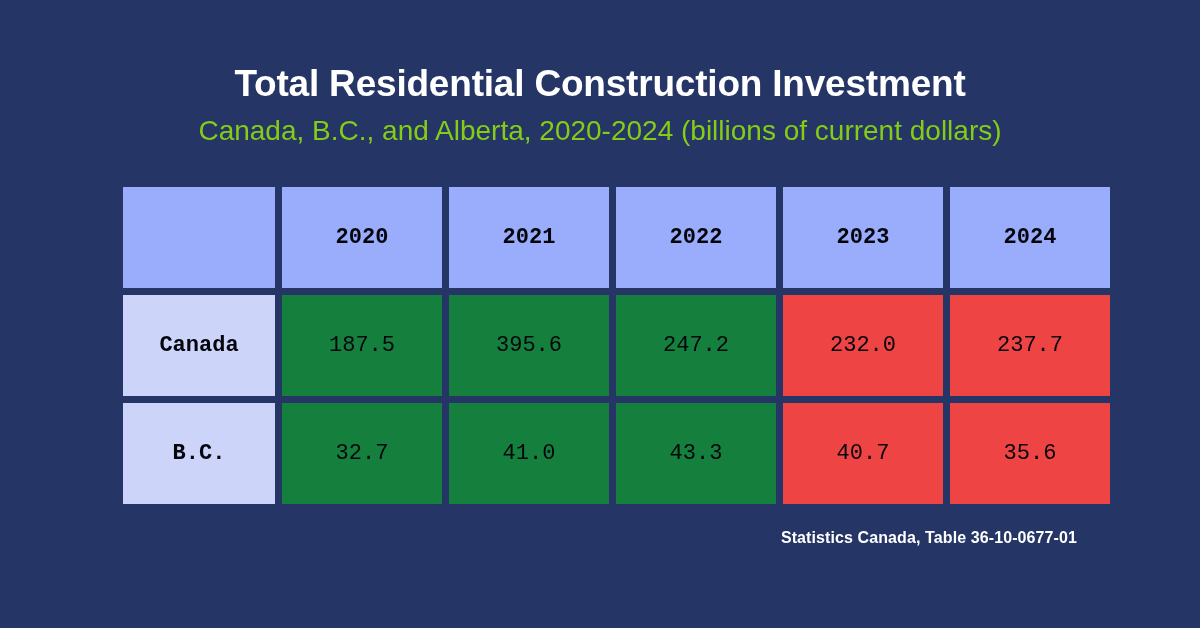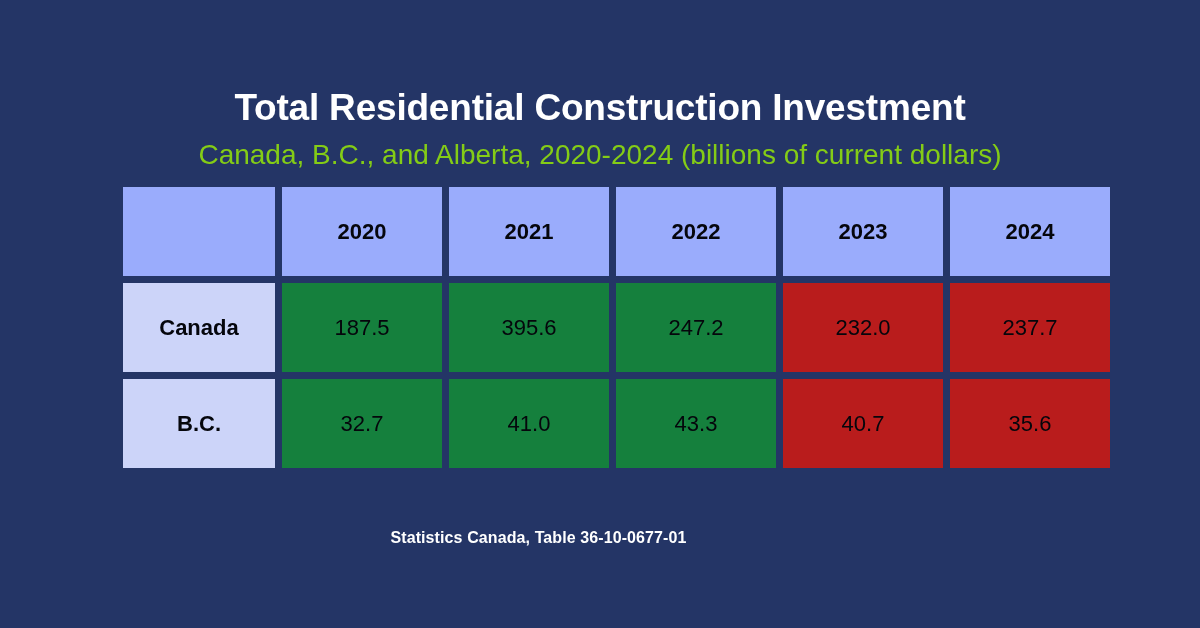--- a/index.html
+++ b/index.html
@@ -19,21 +19,20 @@
     height: 628px;
     background: #243566;
     box-sizing: border-box;
   }
   .header-block {
     position: absolute;
     top: 62px;
     left: 0;
     width: 1200px;
     text-align: center;
-    margin-top: 24px;
   }
   .title {
     font-size: 37px;
     font-weight: bold;
     color: #ffffff;
     letter-spacing: -0.2px;
     line-height: 44px;
     margin: 0;
     white-space: nowrap;
   }
@@ -55,53 +54,54 @@
     border-collapse: separate;
     border-spacing: 7px 7px;
     margin: -7px;
     width: 968px;
     table-layout: fixed;
   }
   table.data-table col.label-col { width: 152px; }
   table.data-table col.data-col  { width: 160px; }
 
   .data-table th, .data-table td {
-    padding: 8px;
+    padding: 14px;
     margin: 0;
     height: 73px;
     text-align: center;
     vertical-align: middle;
     font-size: 22px;
     color: #05060c;
+    font-family: Liberation Mono, monospace;
   }
   .head-cell {
     background: #9aacfc;
     font-weight: bold;
     font-size: 23px;
   }
   .head-cell.corner { background: #9aacfc; }
 
   .row-label {
     background: #ccd4f9;
     font-weight: bold;
     font-size: 23px;
   }
   .val-cell {
     background: #15803d;
     font-weight: 400;
   }
   .val-cell.light {
-    background: #b91c1c;
+    background: #ef4444;
   }
   .source {
     position: absolute;
     top: 529px;
     left: 0;
     width: 1077px;
-    text-align: center;
+    text-align: right;
     font-size: 16px;
     font-weight: bold;
     color: #ffffff;
     letter-spacing: 0.1px;
   }
 </style>
 </head>
 <body>
 
 <div class="canvas">

